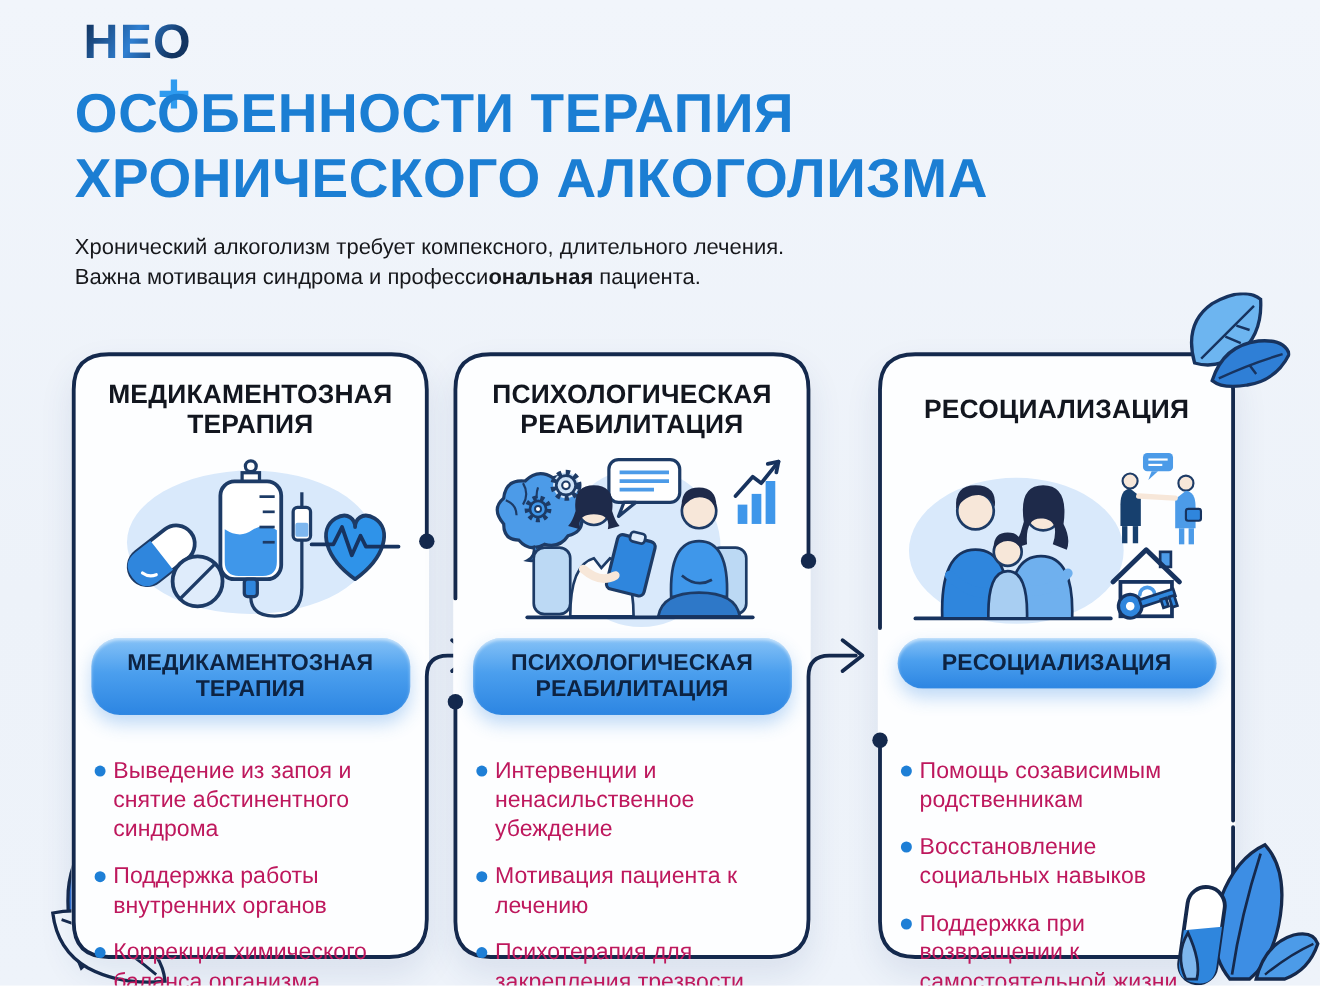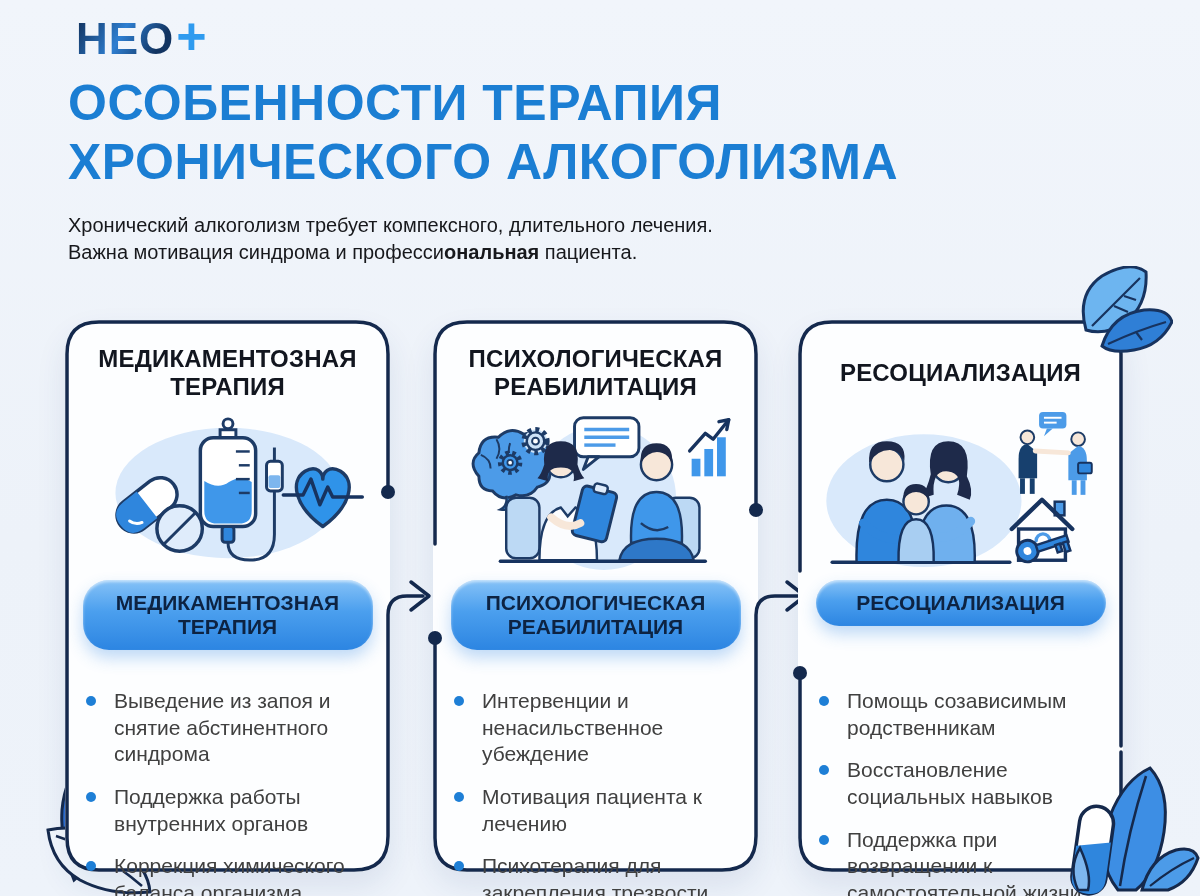--- a/index.html
+++ b/index.html
@@ -7,21 +7,21 @@
   .page {
     position: relative;
     width: 1200px; height: 896px;
     background: linear-gradient(180deg,#f1f5fb 0%, #edf2f9 60%, #eef3fa 100%);
     overflow: hidden;
   }
   
   .logo {
     position: absolute; left: 76px; top: 14px;
     font-size: 44px; font-weight: 900; letter-spacing: 1px;
-    display: flex; align-items: flex-start;
+    display: flex; align-items: flex-end; flex-direction: column;
   }
   .logo-word {
     background: linear-gradient(120deg,#0e2a52 0%, #2f7fd1 45%, #123461 80%);
     -webkit-background-clip: text; background-clip: text;
     -webkit-text-fill-color: transparent; color:#16355f;
   }
   .logo-plus { color:#2f9bef; font-size: 52px; font-weight: 900; margin-left: 2px; line-height: 44px; }
   .title {
     position: absolute; left: 68px; top: 74px;
     font-size: 50px; line-height: 1.18; font-weight: 800; letter-spacing: .5px;
@@ -53,21 +53,21 @@
   .illu svg { overflow: visible; }
   .pill-slot { height: 98px; margin-top: 12px; display: flex; justify-content: center; align-items: flex-start; }
   .pill {
     width: 290px; box-sizing: border-box; padding: 11px 10px;
     border-radius: 26px; text-align: center;
     font-size: 21px; font-weight: 800; line-height: 1.15; color: #0d2342;
     background: linear-gradient(180deg,#86c2f7 0%, #4b9fee 45%, #2c85e2 100%);
     box-shadow: inset 0 2px 3px rgba(255,255,255,.55), 0 8px 16px rgba(46,134,226,.30);
   }
   .bullets { list-style: none; margin: 10px 0 0; padding: 0 0 0 4px; display: flex; flex-direction: column; gap: 16px; }
-  .bullets li { display: flex; gap: 18px; font-size: 21px; line-height: 1.27; color: #404040; font-weight: 500; }
+  .bullets li { display: flex; gap: 7px; font-size: 21px; line-height: 1.27; color: #be185d; font-weight: 500; }
   .dot { flex: 0 0 auto; width: 10px; height: 10px; border-radius: 50%; background: #1e7fd6; margin-top: 8px; }
   
   .deco { position: absolute; }
   .deco-bl { left: 30px; top: 752px; z-index: 1; }
   .deco-tr { left: 1068px; top: 266px; z-index: 3; }
   .deco-br { left: 1058px; top: 740px; z-index: 3; }
 </style>
 </head>
 <body>
 
@@ -148,21 +148,21 @@
             <span>Поддержка работы внутренних органов</span>
           </li>
         <li>
             <span class="dot"></span>
             <span>Коррекция химического баланса организма</span>
           </li>
       </ul>
     </div>
   </div>
 
-  <div class="card" style="left:433px">
+  <div class="card" style="left:412px">
     <svg class="card-frame" viewBox="0 0 325 552">
       <path d="M323 190 L323 34 Q323 2 291 2 L34 2 Q2 2 2 34 L2 224"></path>
       <path d="M2 318 L2 518 Q2 550 34 550 L289 550 Q323 550 323 516 L323 295 Q323 276 342 276 L366 276"></path>
       <path d="M354 262 L372 276 L354 290"></path>
       <circle cx="323" cy="190" r="7"></circle>
       <circle cx="2" cy="318" r="7"></circle>
     </svg>
     <div class="card-content">
       <div class="card-hdr">ПСИХОЛОГИЧЕСКАЯ РЕАБИЛИТАЦИЯ</div>
       <div class="illu">

